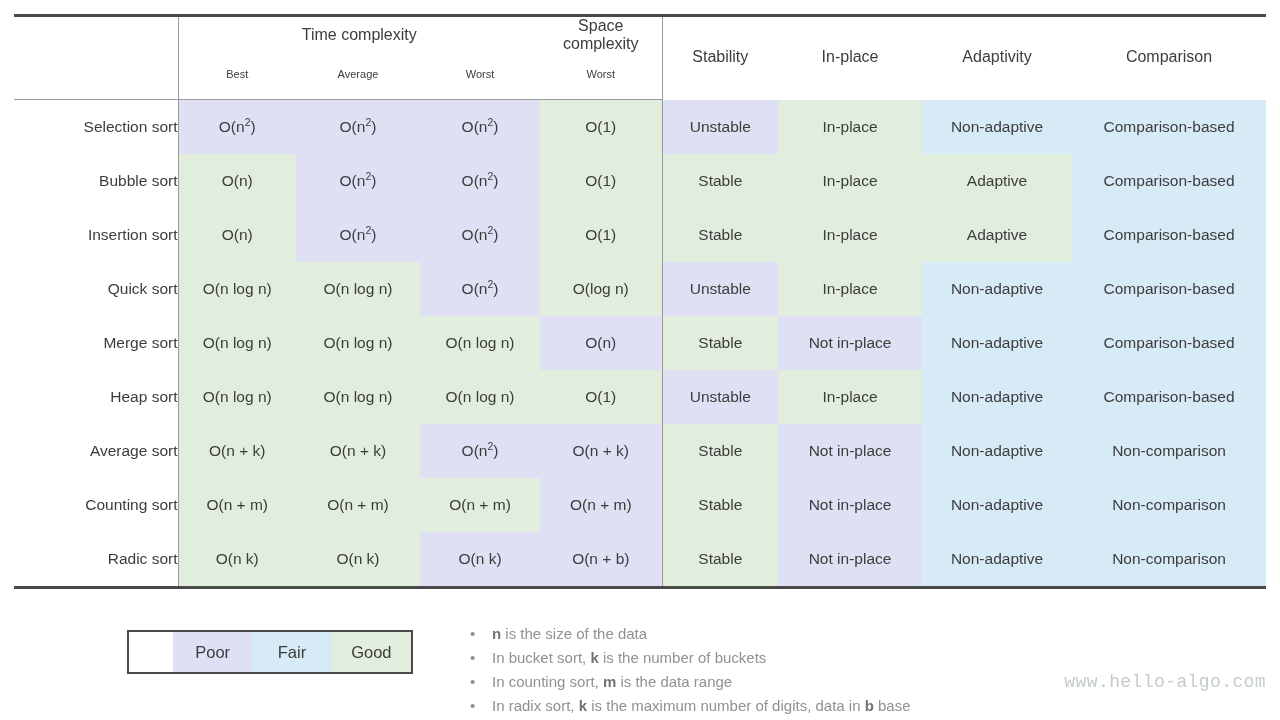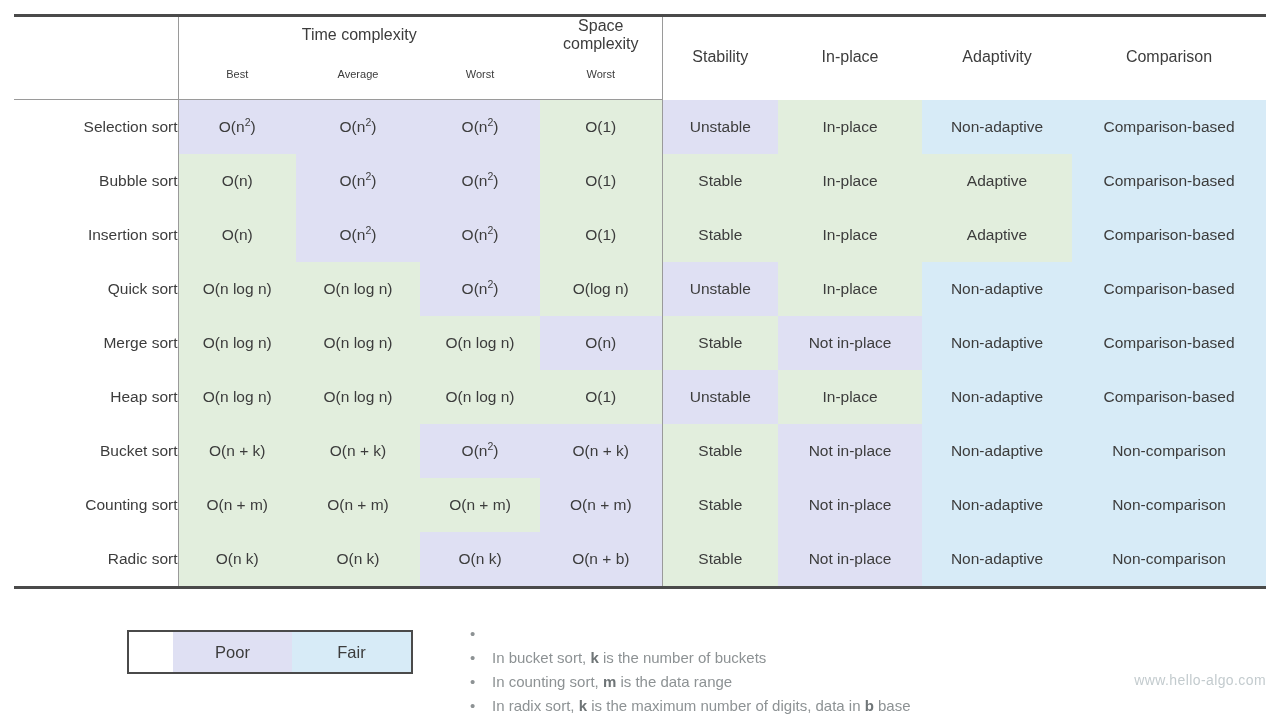--- a/index.html
+++ b/index.html
@@ -149,22 +149,22 @@
     text-align: left;
     color: #8d9294;
     font-size: 15px;
   }
   #notes .note b { color: #6f7577; font-weight: bold; }
 
   #watermark {
     position: absolute;
     right: 14px;
     top: 60px;
-    font-family: Liberation Sans, sans-serif;
-    font-size: 14px;
+    font-family: Liberation Mono, monospace;
+    font-size: 18px;
     color: #c3cbce;
     letter-spacing: 0.4px;
   }
 </style>
 </head>
 <body>
 
 <div id="sheet">
 
   <div id="table-wrap">
@@ -259,21 +259,21 @@
             <td class="cell q-good vsep-left">O(n log n)</td>
             <td class="cell q-good">O(n log n)</td>
             <td class="cell q-good">O(n log n)</td>
             <td class="cell q-good">O(1)</td>
             <td class="cell q-poor vsep-left">Unstable</td>
             <td class="cell q-good">In-place</td>
             <td class="cell q-fair">Non-adaptive</td>
             <td class="cell q-fair">Comparison-based</td>
           </tr>
           <tr>
-            <td class="algo">Bucket sort</td>
+            <td class="algo">Average sort</td>
             <td class="cell q-good vsep-left">O(n + k)</td>
             <td class="cell q-good">O(n + k)</td>
             <td class="cell q-poor">O(n<sup>2</sup>)</td>
             <td class="cell q-poor">O(n + k)</td>
             <td class="cell q-good vsep-left">Stable</td>
             <td class="cell q-poor">Not in-place</td>
             <td class="cell q-fair">Non-adaptive</td>
             <td class="cell q-fair">Non-comparison</td>
           </tr>
           <tr>
@@ -304,25 +304,29 @@
 
   <div id="bottom">
 
     <div id="legend">
         <div class="lg q-poor">
           <span>Poor</span>
         </div>
         <div class="lg q-fair">
           <span>Fair</span>
         </div>
+        <div class="lg q-good">
+          <span>Good</span>
+        </div>
       </div>
 
     <div id="notes">
         <div class="note">
           <span class="bullet">•</span>
+          <span><b>n</b> is the size of the data</span>
         </div>
         <div class="note">
           <span class="bullet">•</span>
           <span>In bucket sort, <b>k</b> is the number of buckets</span>
         </div>
         <div class="note">
           <span class="bullet">•</span>
           <span>In counting sort, <b>m</b> is the data range</span>
         </div>
         <div class="note">

